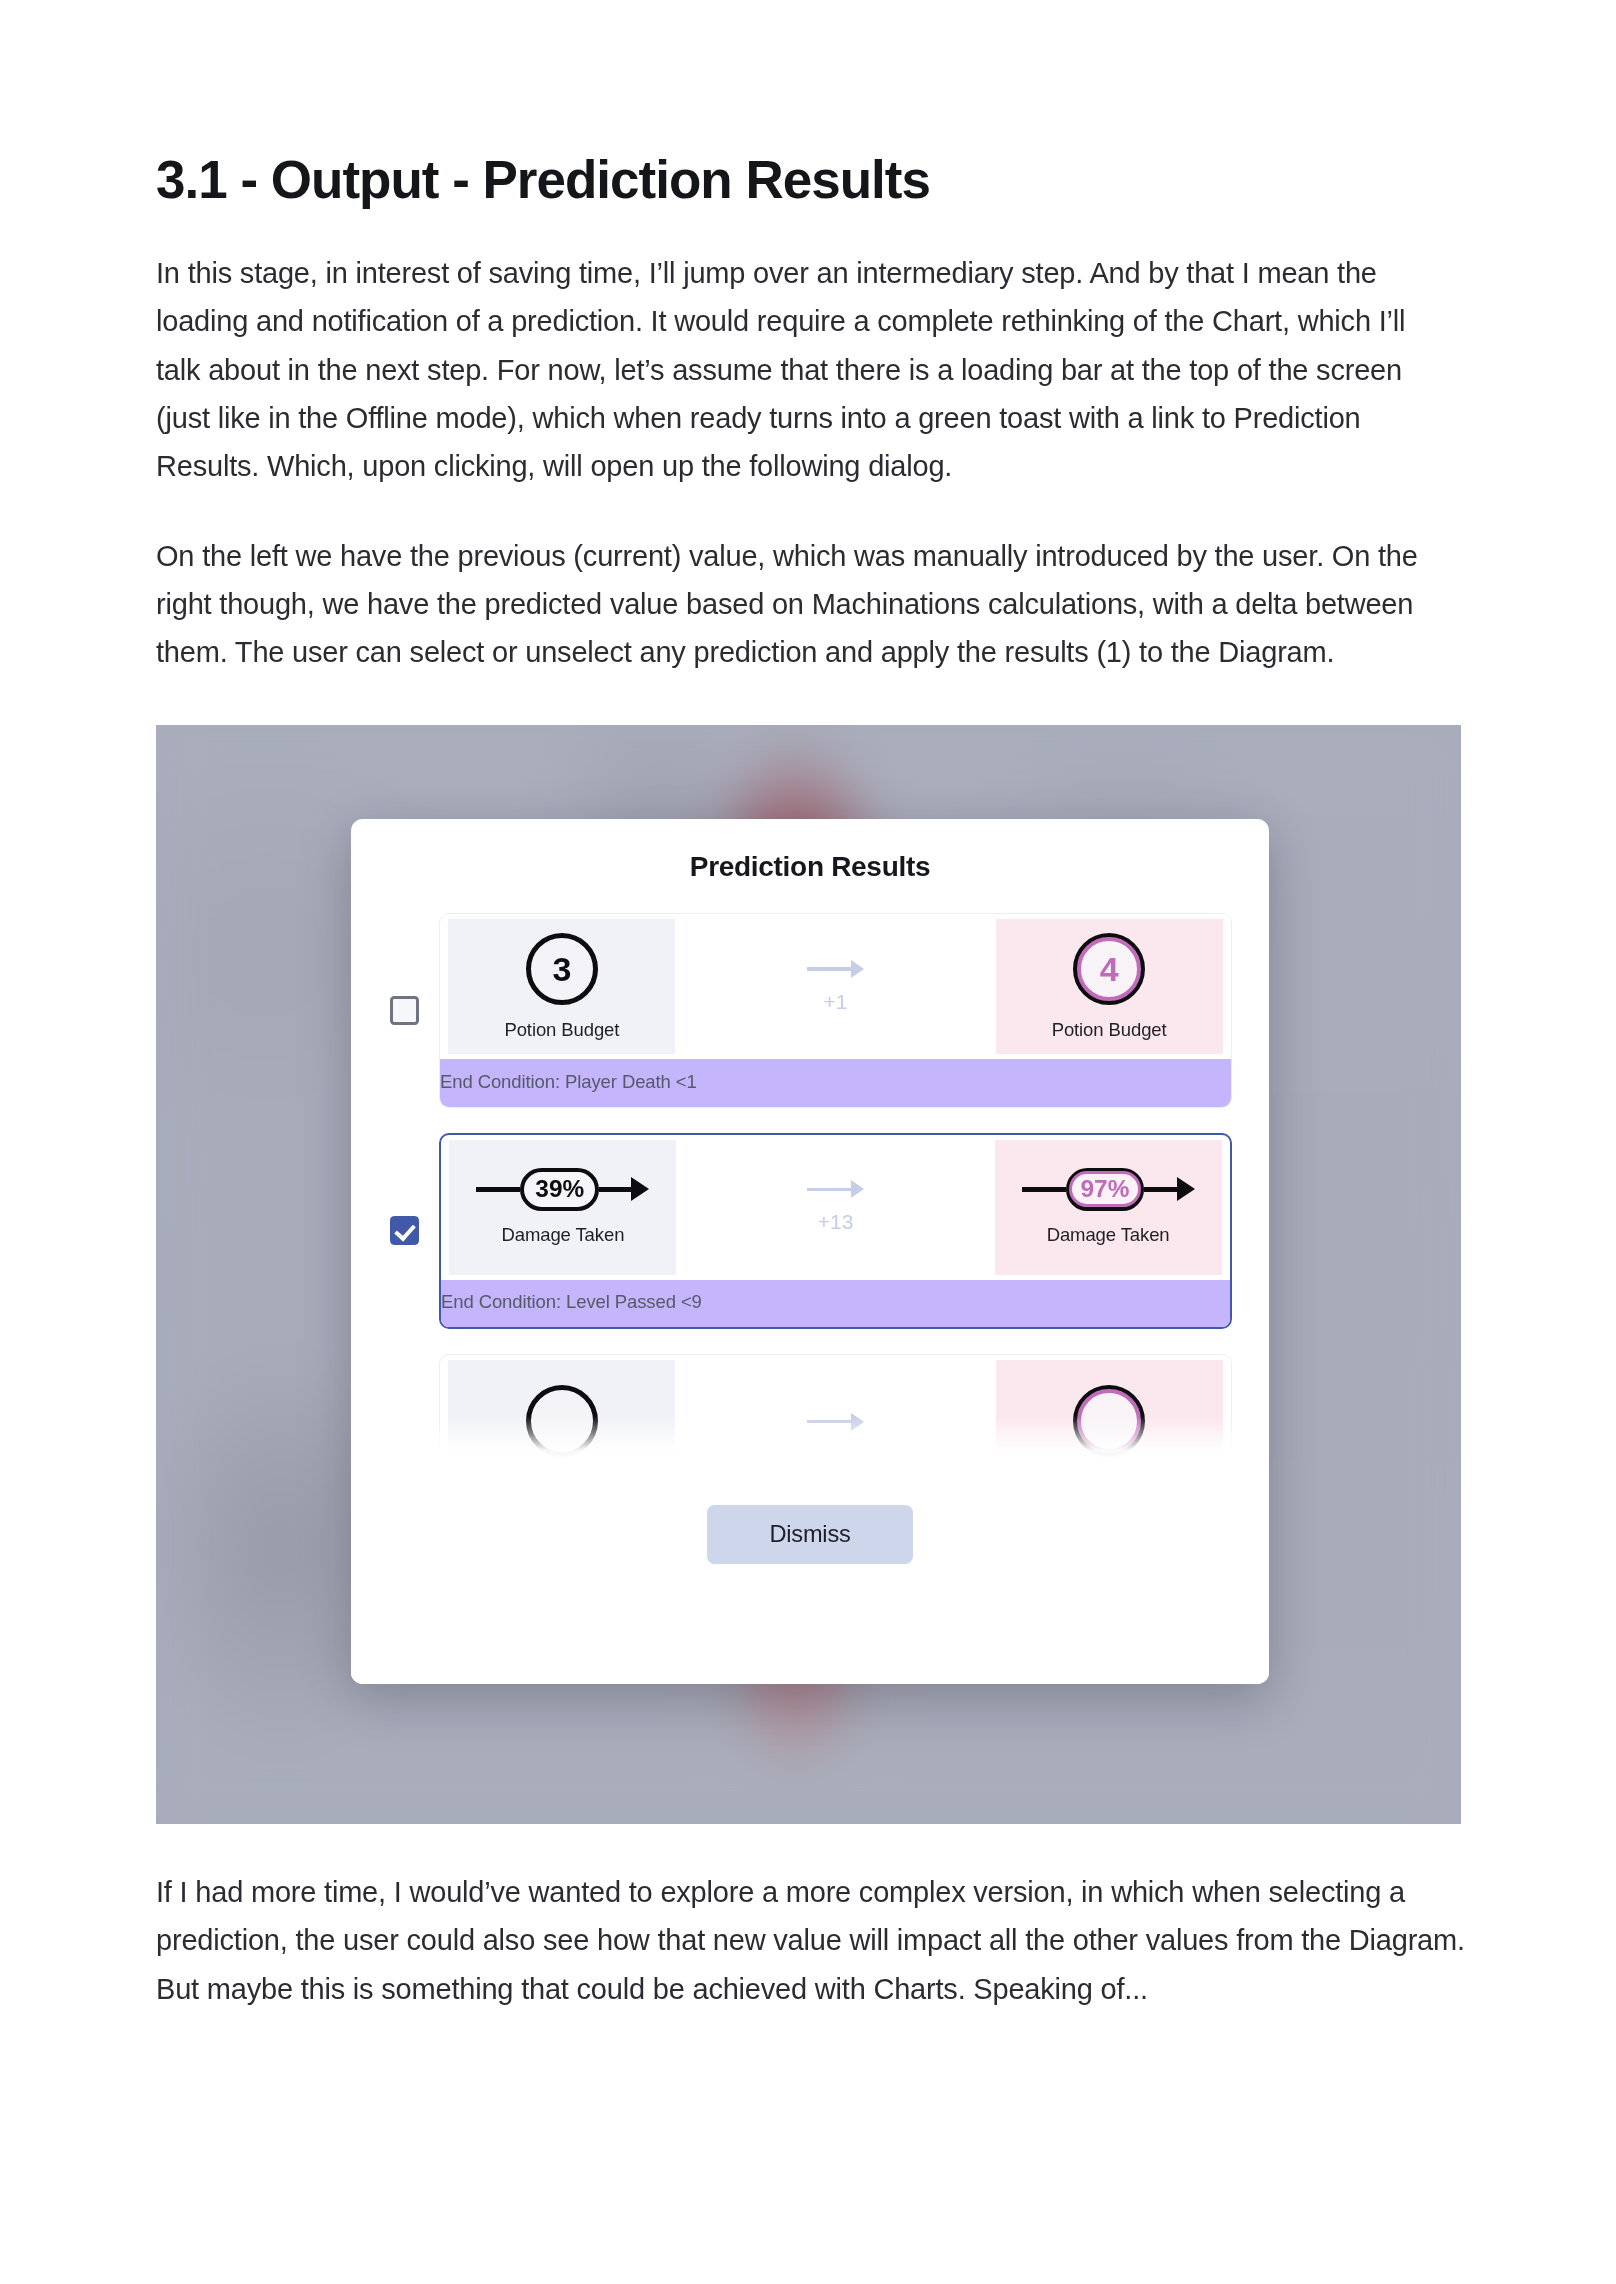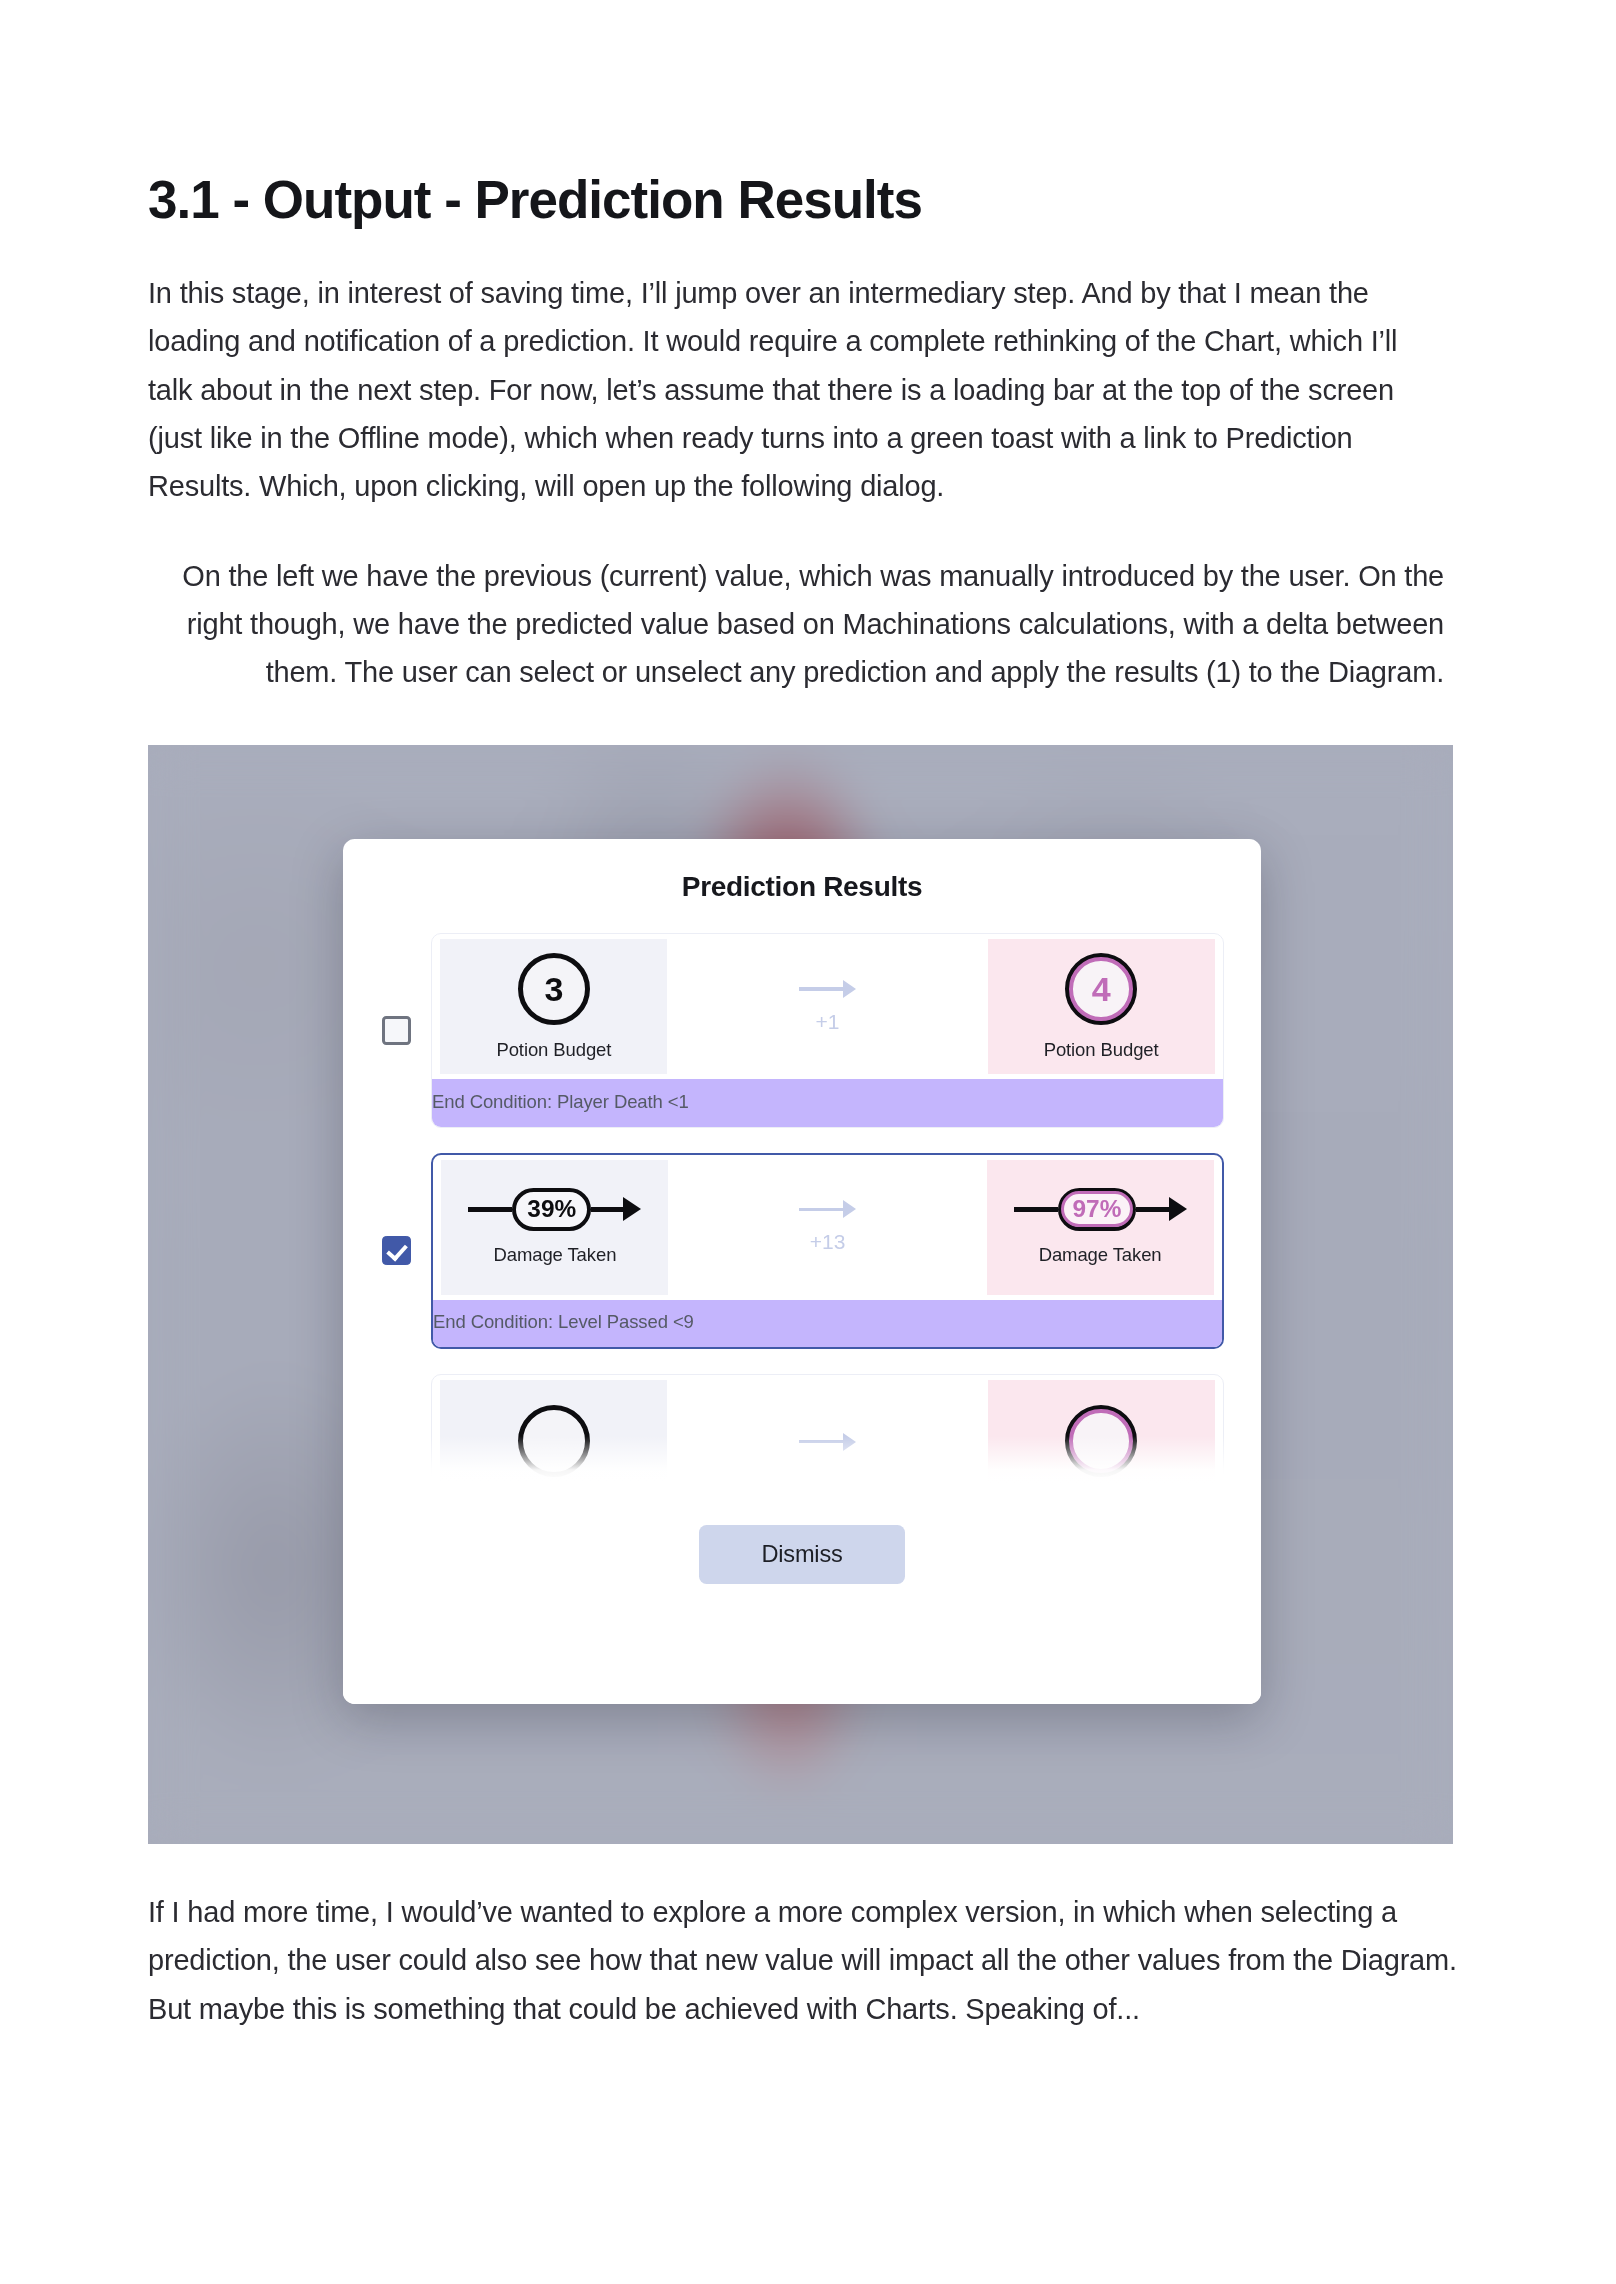--- a/index.html
+++ b/index.html
@@ -15,24 +15,23 @@
     overflow: hidden;
   }
   .page {
     position: relative;
     width: 1616px;
     height: 2284px;
     background: #ffffff;
   }
   .content {
     position: absolute;
-    left: 148px;
+    left: 156px;
     top: 0;
     width: 1305px;
-    margin-top: 20px;
   }
 
   
   .page-title {
     font-size: 53px;
     font-weight: 700;
     letter-spacing: -1px;
     color: #15161a;
     margin: 0;
     padding-top: 150px;
@@ -42,21 +41,21 @@
 
   
   .para {
     font-size: 29px;
     line-height: 1.66;
     color: #2b2b31;
     margin: 0;
     letter-spacing: -0.2px;
   }
   .para-1 { margin-top: 40px; width: 1301px; }
-  .para-2 { margin-top: 42px; width: 1296px; text-align: right; }
+  .para-2 { margin-top: 42px; width: 1296px; }
   .para-3 { margin-top: 44px; width: 1313px; }
 
   
   .shot {
     position: relative;
     margin-top: 49px;
     width: 1305px;
     height: 1099px;
     overflow: hidden;
     background: #a8acbb;

